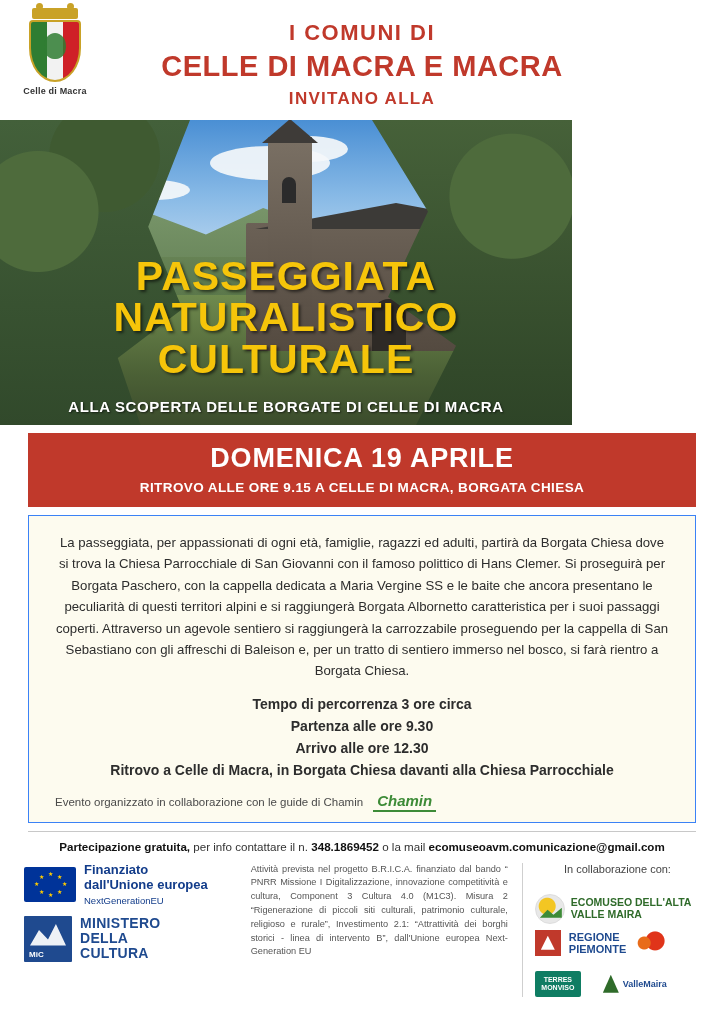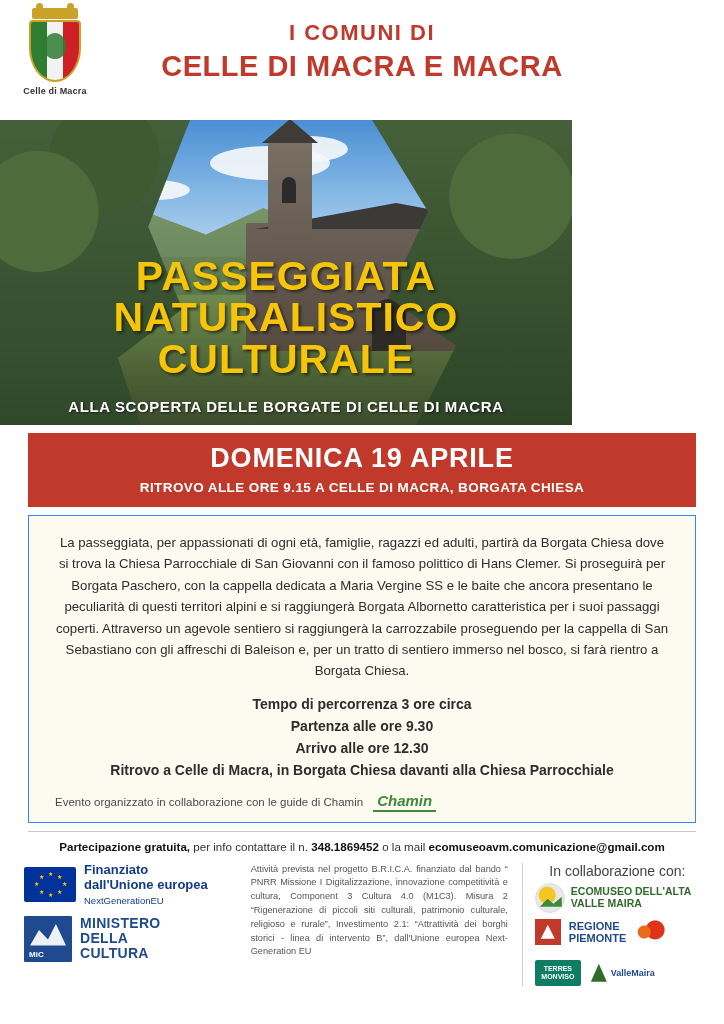--- a/index.html
+++ b/index.html
@@ -414,24 +414,24 @@
     font-size: 9.2px;
     line-height: 1.5;
     color: #555;
     text-align: justify;
   }
   .footer-col-right {
     border-left: 1px solid #cfcfcf;
     padding-left: 12px;
   }
   .collab-title {
-    font-size: 14px;
+    font-size: 11px;
     color: #444;
     text-align: center;
-    margin-bottom: 4px;
+    margin-bottom: 19px;
   }
   .eco-row {
     display: flex;
     align-items: center;
     gap: 6px;
     margin-bottom: 6px;
   }
   .eco-mark {
     width: 30px; height: 30px;
     border-radius: 50%;
@@ -481,21 +481,21 @@
   }
   .swirl {
     width: 34px; height: 26px;
     background: radial-gradient(circle at 30% 50%, #e86c1a 0 6px, transparent 7px),
                 radial-gradient(circle at 62% 42%, #e0341a 0 9px, transparent 10px);
     flex: none;
   }
   .bottom-logos {
     display: flex;
     align-items: center;
-    gap: 10px;
+    gap: 22px;
     margin-top: 2px;
   }
   .terres {
     width: 46px; height: 26px;
     background: #0f7d63;
     color: #fff;
     font-size: 7px;
     font-weight: bold;
     display: flex;
     align-items: center;
@@ -529,20 +529,21 @@
     <div class="crest-crown"></div>
     <div class="crest-shield">
       <div class="crest-inner-mark"></div>
     </div>
     <div class="crest-label">Celle di Macra</div>
   </div>
 
   <div class="header-text">
     <div class="header-line1">I COMUNI DI</div>
     <div class="header-line2">CELLE DI MACRA E  MACRA</div>
+    <div class="header-line3">INVITANO ALLA</div>
   </div>
 
 </div>
 
 <div class="hero">
   <div class="hero-sky"></div>
   <div class="cloud c1"></div>
   <div class="cloud c2"></div>
   <div class="cloud c3"></div>
   <div class="cloud c4"></div>

